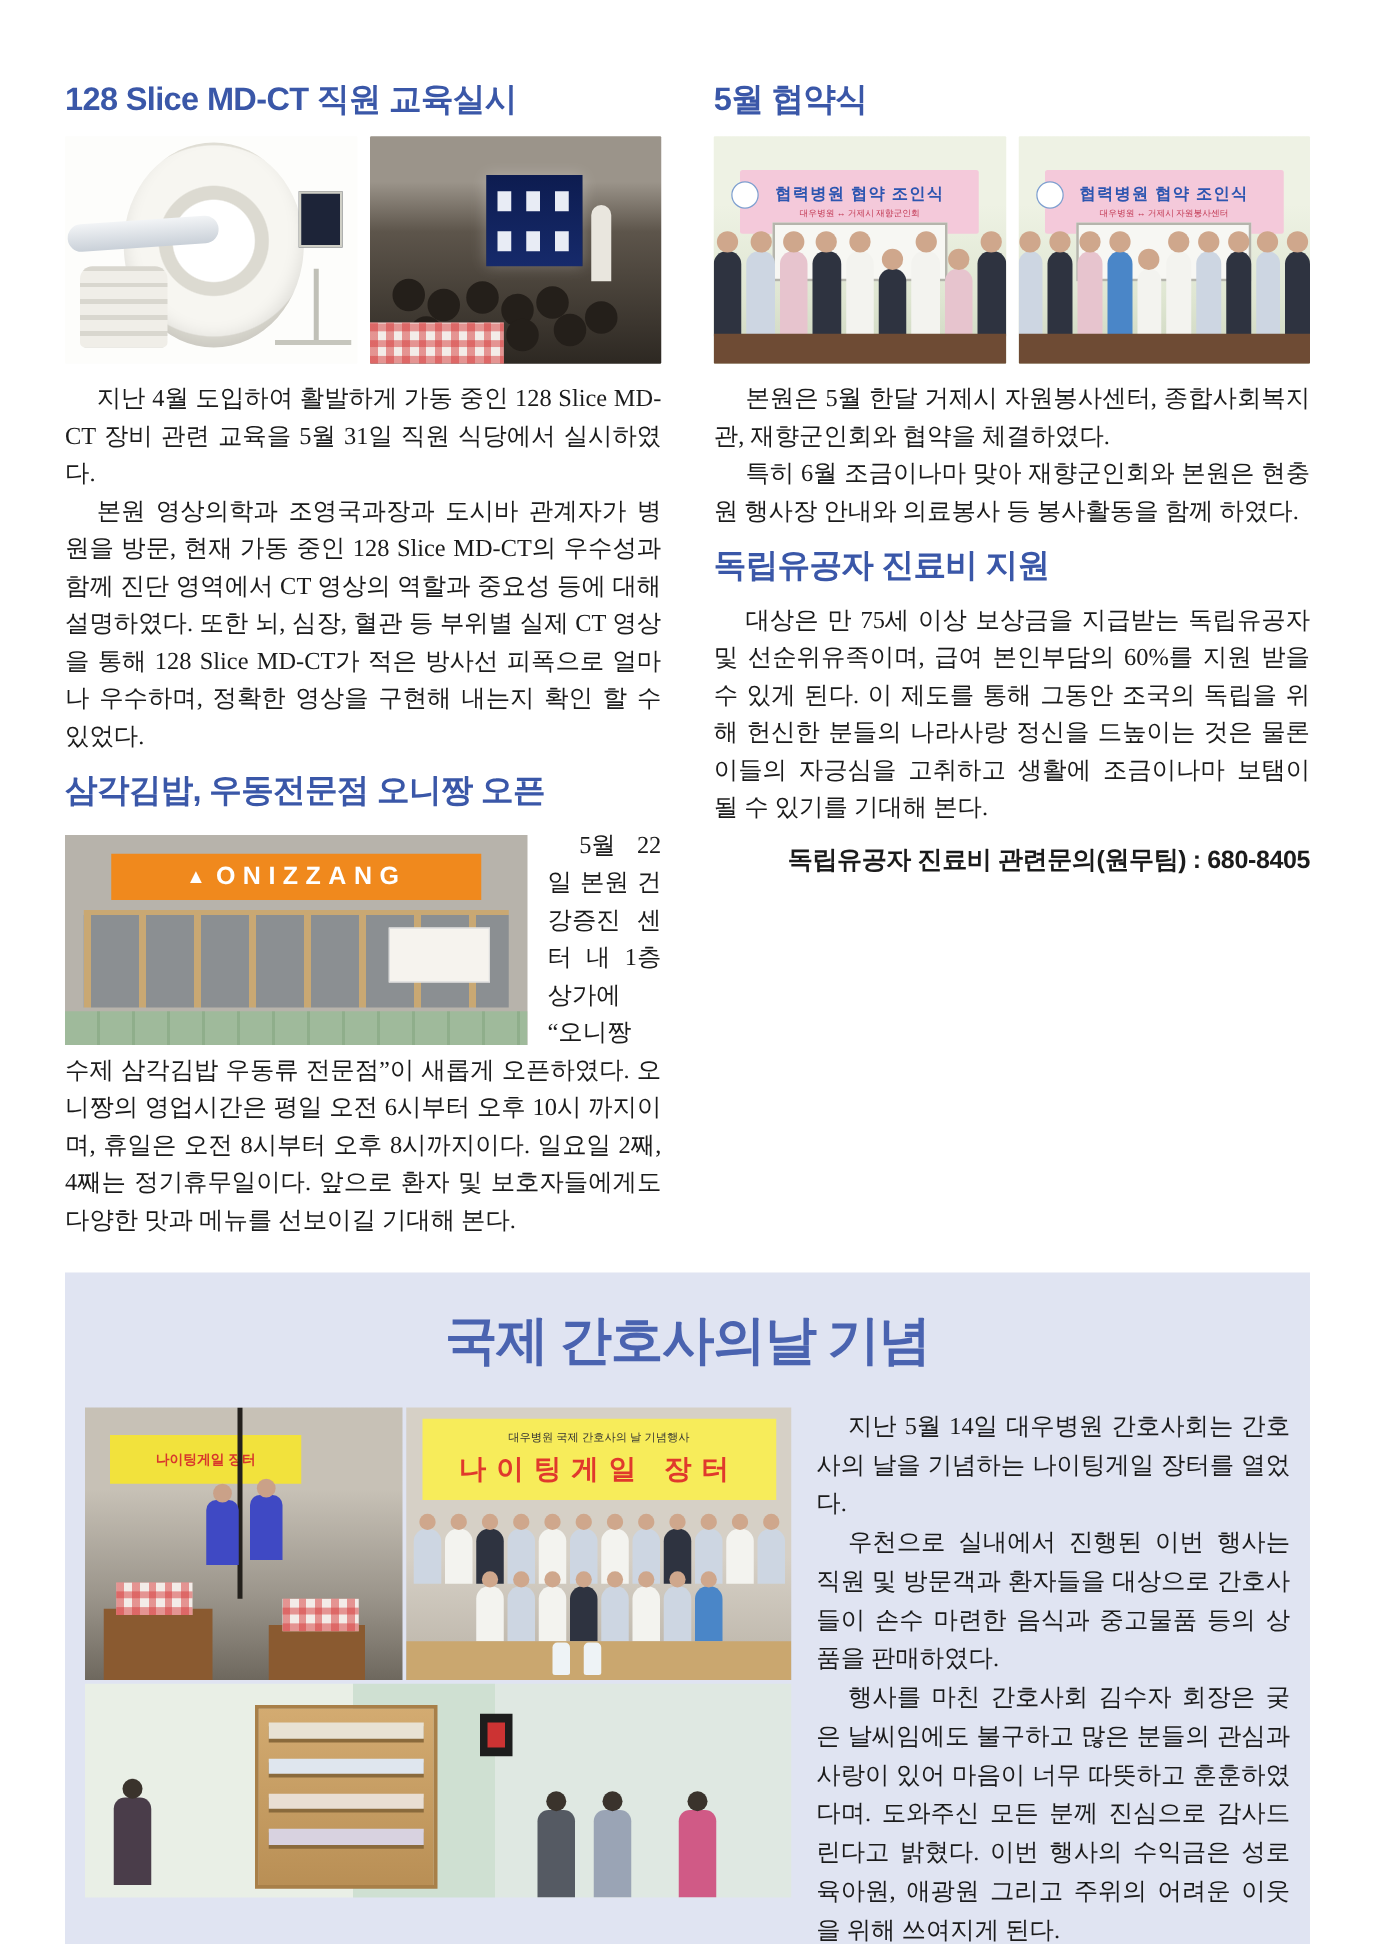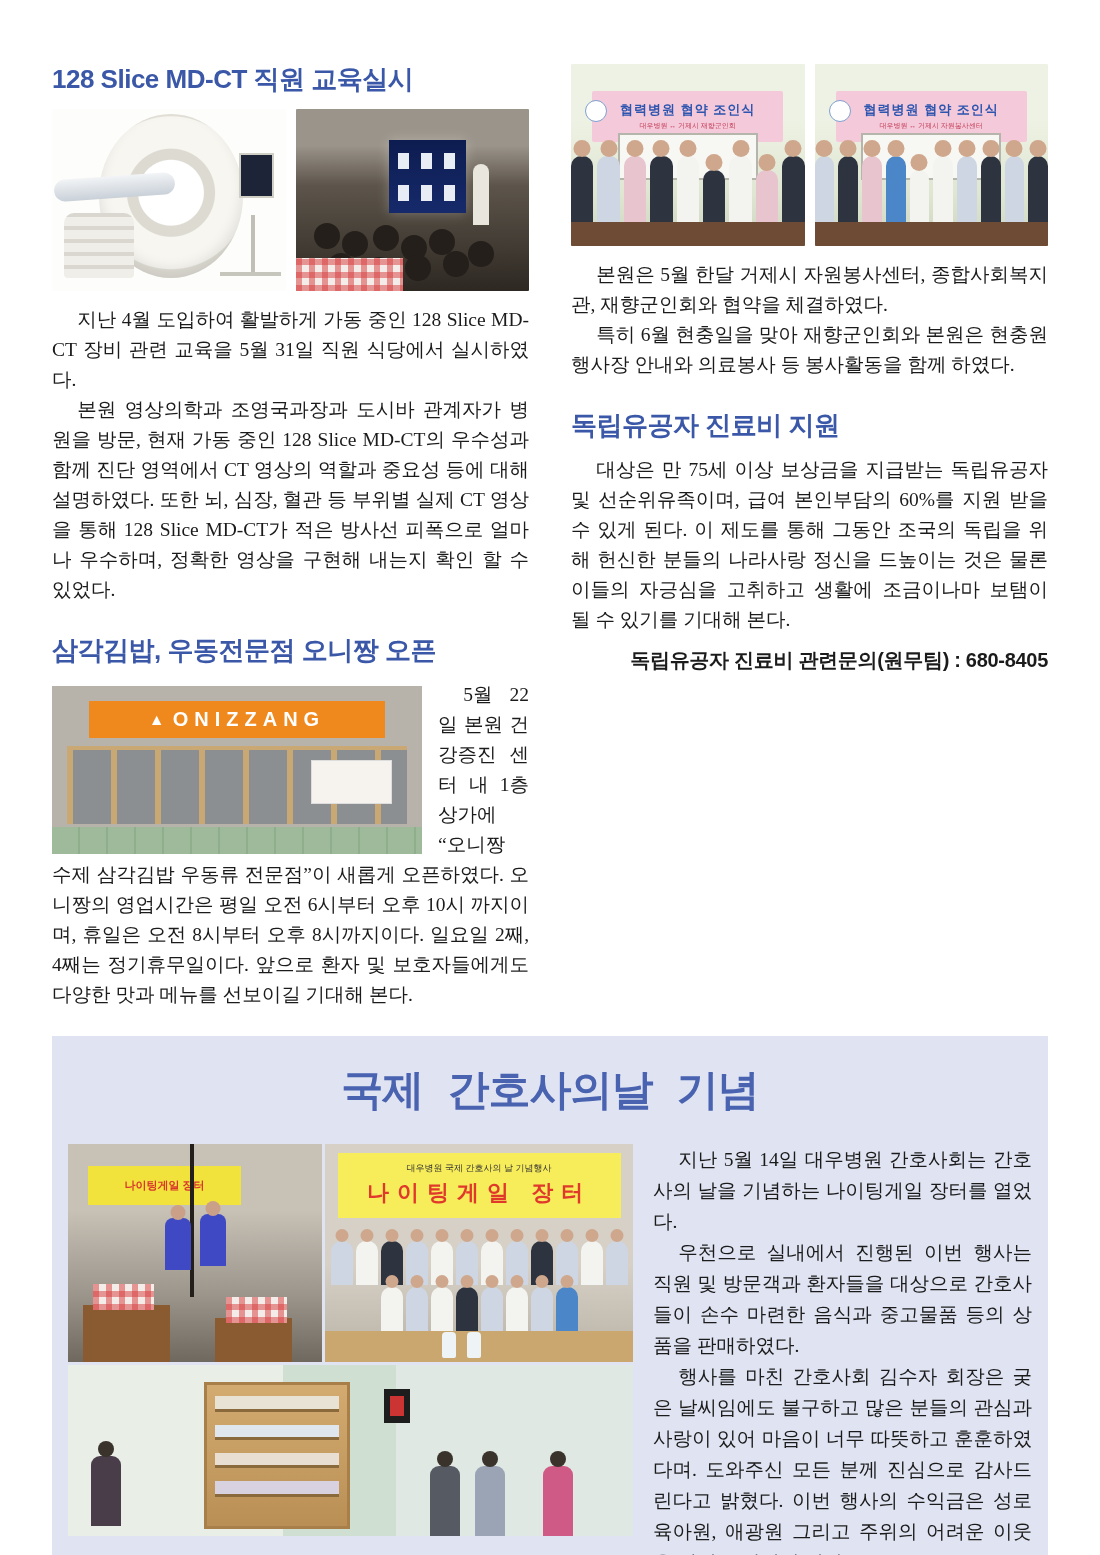--- a/index.html
+++ b/index.html
@@ -15,21 +15,21 @@
   .issue  { margin-left:auto; margin-right:14px; font-size:15px; }
   .page-num-box { width:36px; margin-left:3px; background:#8f8f8f; color:#fff; display:flex;
               align-items:center; justify-content:center; font-size:17px;
               font-family:"Liberation Sans","DejaVu Sans",sans-serif; }
 
   
   .two-col { display:flex; gap:42px; margin-top:18px; }
   .col { flex:1; min-width:0; }
   h2.sec { font-family:"Liberation Sans","DejaVu Sans",sans-serif; font-weight:700;
            font-size:26px; color:#3a57a8; letter-spacing:-.5px; margin:2px 0 12px; }
-  h2.sec.later { margin-top:28px; }
+  h2.sec.later { margin-top:10px; }
   .para { font-size:19.5px; line-height:30px; text-align:justify; text-indent:1.3em; }
   .contact-line { font-family:"Liberation Sans","DejaVu Sans",sans-serif; font-weight:700;
            font-size:20px; text-align:right; margin-top:12px; letter-spacing:-.3px; }
 
   
   .photo-row { display:flex; gap:10px; height:182px; margin:4px 0 14px; }
   .photo { position:relative; overflow:hidden; flex:1; border-radius:1px; }
 
   
   .ph-ct { background:#fdfdfb; }
@@ -91,21 +91,21 @@
   .store-win { position:absolute; left:4%; top:36%; width:92%; height:46%;
     background:repeating-linear-gradient(90deg,#c9a873 0 6px,#8b8f92 6px 44px);
     border-top:4px solid #c9a873; }
   .store-banner { position:absolute; right:8%; top:44%; width:22%; height:26%; background:#f6f3ee;
     border:1px solid #ddd; }
   .store-ground { position:absolute; left:0; bottom:0; width:100%; height:16%;
     background:repeating-linear-gradient(90deg,#9fba9b 0 26px,#8fae8b 26px 28px); }
 
   
   .event-box { margin-top:26px; background:#e0e4f2; padding:26px 16px 20px; }
-  .event-title1 { text-align:center; font-family:Liberation Mono, monospace;
+  .event-title1 { text-align:center; font-family:Liberation Serif, serif;
     font-weight:700; font-size:42px; color:#4a63b0; letter-spacing:-1px; }
   .event-title2 { text-align:center; font-family:"Liberation Sans","DejaVu Sans",sans-serif;
     font-weight:700; font-size:45px; color:#f2726b; letter-spacing:-1px; margin-top:8px; }
   .event-content { display:flex; gap:20px; margin-top:26px; }
   .collage { width:565px; height:392px; display:flex; flex-direction:column; gap:3px; flex:none; }
   .collage-top { display:flex; gap:3px; height:218px; }
   .collage-bottom { height:171px; position:relative; overflow:hidden; }
 
   .scene { position:relative; overflow:hidden; }
   .sc-cafe { width:45%; background:linear-gradient(#c7c1b6 0 30%, #9a948a 70%, #6e685e 100%); }
@@ -208,20 +208,21 @@
           </div>
           <div class="store-win"></div>
           <div class="store-banner"></div>
           <div class="store-ground"></div>
         </div>
         <p class="para">5월 22일 본원 건강증진 센터 내 1층 상가에 “오니짱 수제 삼각김밥 우동류 전문점”이 새롭게 오픈하였다. 오니짱의 영업시간은 평일 오전 6시부터 오후 10시 까지이며, 휴일은 오전 8시부터 오후 8시까지이다. 일요일 2째, 4째는 정기휴무일이다. 앞으로 환자 및 보호자들에게도 다양한 맛과 메뉴를 선보이길 기대해 본다.</p>
       </div>
     </section>
 
     <section class="col">
+      <h2 class="sec">5월 협약식</h2>
 
       <div class="photo-row">
         <div class="photo ph-sign">
           <div class="sign-banner">
             <span class="bt">협력병원 협약 조인식</span>
             <span class="bs">대우병원 ↔ 거제시 재향군인회</span>
           </div>
           <div class="sign-logo"></div>
           <div class="whiteboard"></div>
           <div class="people">
@@ -254,21 +255,21 @@
             <div class="fig lite"></div>
               <div class="fig"></div>
               <div class="fig lite"></div>
               <div class="fig"></div>
           </div>
           <div class="sign-table"></div>
         </div>
       </div>
 
       <p class="para">본원은 5월 한달 거제시 자원봉사센터, 종합사회복지관, 재향군인회와 협약을 체결하였다.</p>
-      <p class="para">특히 6월 현충일을 맞아 재향군인회와 본원은 현충원 행사장 안내와 의료봉사 등 봉사활동을 함께 하였다.</p>
+      <p class="para">특히 6월 조금이나마 맞아 재향군인회와 본원은 현충원 행사장 안내와 의료봉사 등 봉사활동을 함께 하였다.</p>
 
       <h2 class="sec later">독립유공자 진료비 지원</h2>
       <p class="para">대상은 만 75세 이상 보상금을 지급받는 독립유공자 및 선순위유족이며, 급여 본인부담의 60%를 지원 받을 수 있게 된다. 이 제도를 통해 그동안 조국의 독립을 위해 헌신한 분들의 나라사랑 정신을 드높이는 것은 물론 이들의 자긍심을 고취하고 생활에 조금이나마 보탬이 될 수 있기를 기대해 본다.</p>
       <p class="contact-line">독립유공자 진료비 관련문의(원무팀) : 680-8405</p>
     </section>
   </div>
 
   <section class="event-box">
     <div class="event-title1">국제 간호사의날 기념</div>
 

